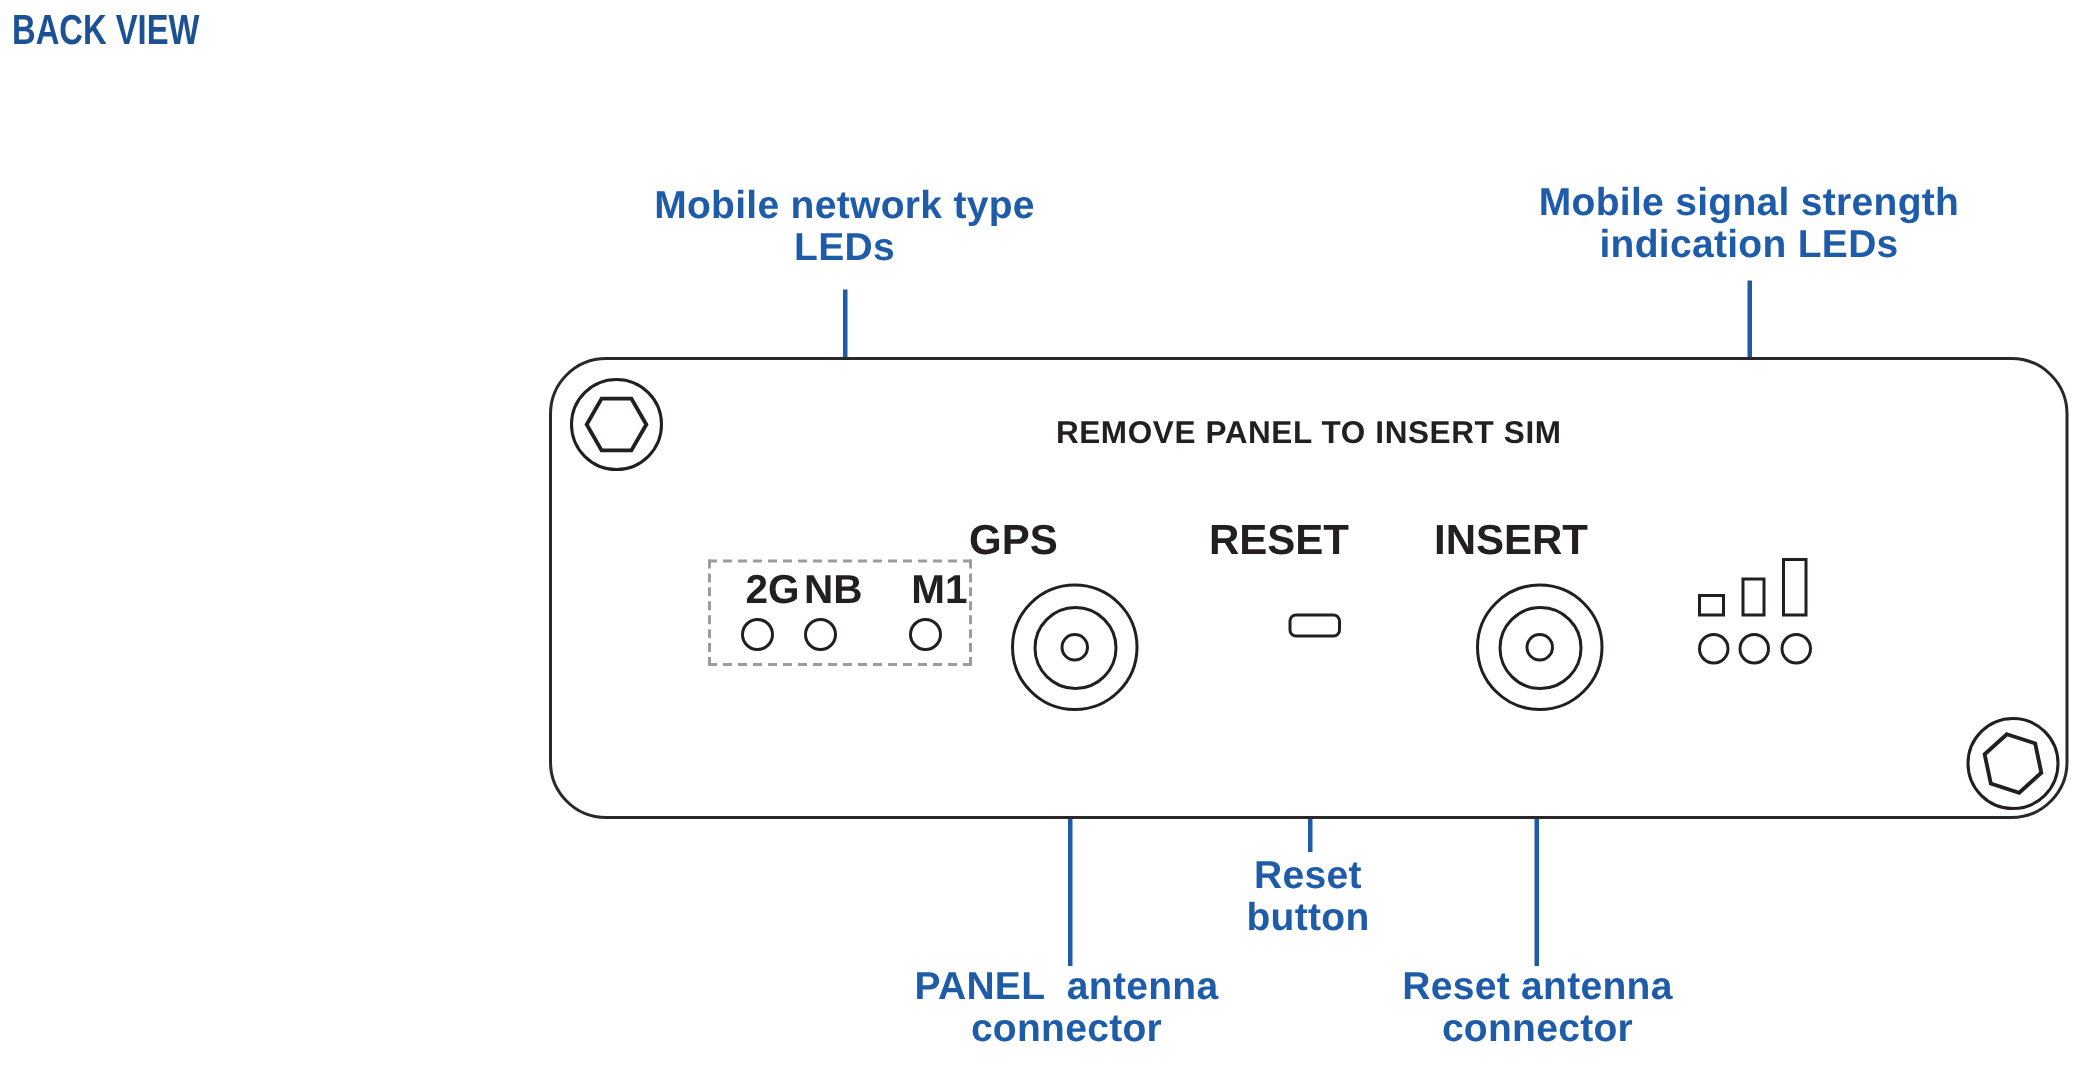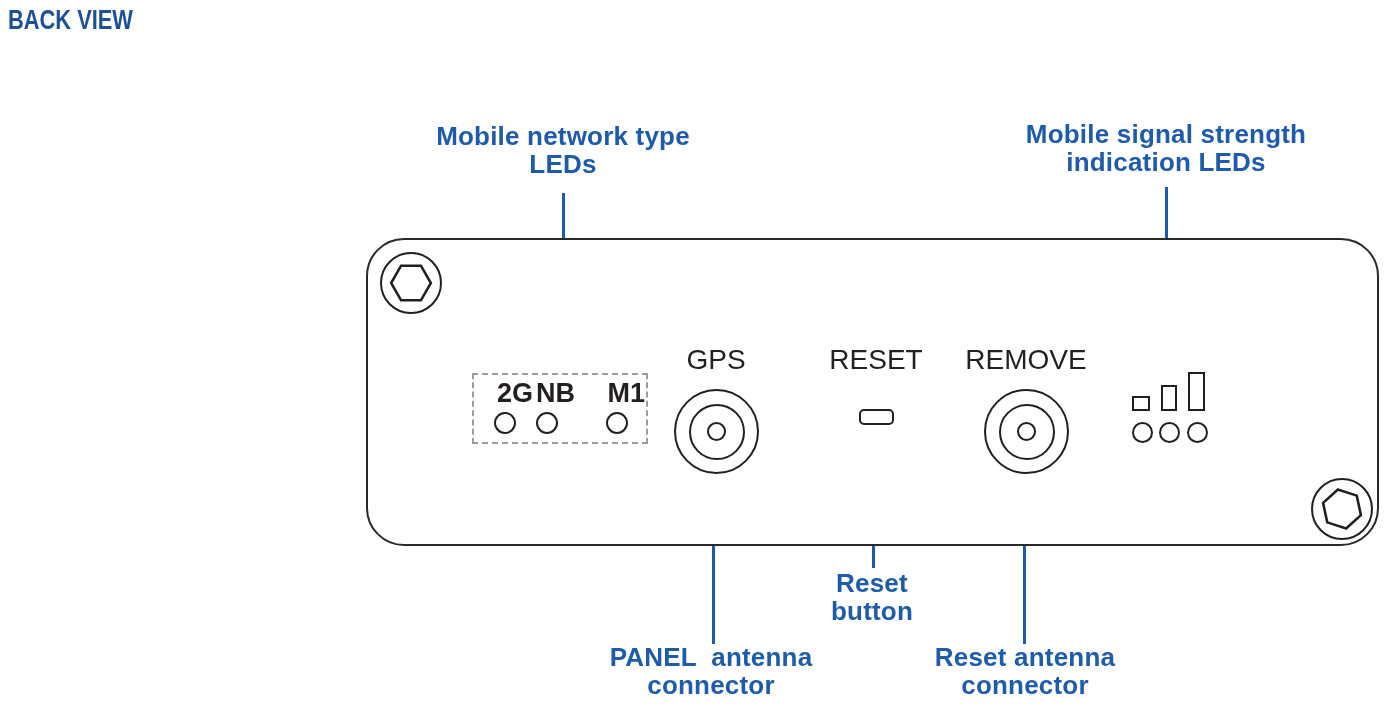--- a/index.html
+++ b/index.html
@@ -85,23 +85,22 @@
     font-size: 21px;
     font-weight: 700;
     letter-spacing: 0.4px;
     color: var(--ink);
   }
 
   .device-label {
     position: absolute;
     top: 104px;
     width: 140px;
-    text-align: center;
     font-size: 28px;
-    font-weight: 400;
+    font-weight: 700;
     color: var(--ink);
   }
   #lbl-gps    { left: 278px; }
   #lbl-reset  { left: 438px; }
   #lbl-mobile { left: 588px; }
 
   
   .screw {
     position: absolute;
     width: 62px;
@@ -244,24 +243,25 @@
       <svg width="44" height="38" viewBox="0 0 100 88">
         <polygon points="27,4 73,4 96,44 73,84 27,84 4,44" fill="none" stroke="#231f20" stroke-width="6"></polygon>
       </svg>
     </div>
     <div class="screw screw-br">
       <svg width="44" height="38" viewBox="0 0 100 88">
         <polygon points="27,4 73,4 96,44 73,84 27,84 4,44" fill="none" stroke="#231f20" stroke-width="6"></polygon>
       </svg>
     </div>
 
+    <div class="sim-notice">REMOVE PANEL TO INSERT SIM</div>
 
     <div class="device-label" id="lbl-gps">GPS</div>
     <div class="device-label" id="lbl-reset">RESET</div>
-    <div class="device-label" id="lbl-mobile">REMOVE</div>
+    <div class="device-label" id="lbl-mobile">INSERT</div>
 
     <div class="led-box">
       <div class="led-col led-col-0">
         <div class="led-label">2G</div>
         <div class="led-circle"></div>
       </div>
       <div class="led-col led-col-1">
         <div class="led-label">NB</div>
         <div class="led-circle"></div>
       </div>

